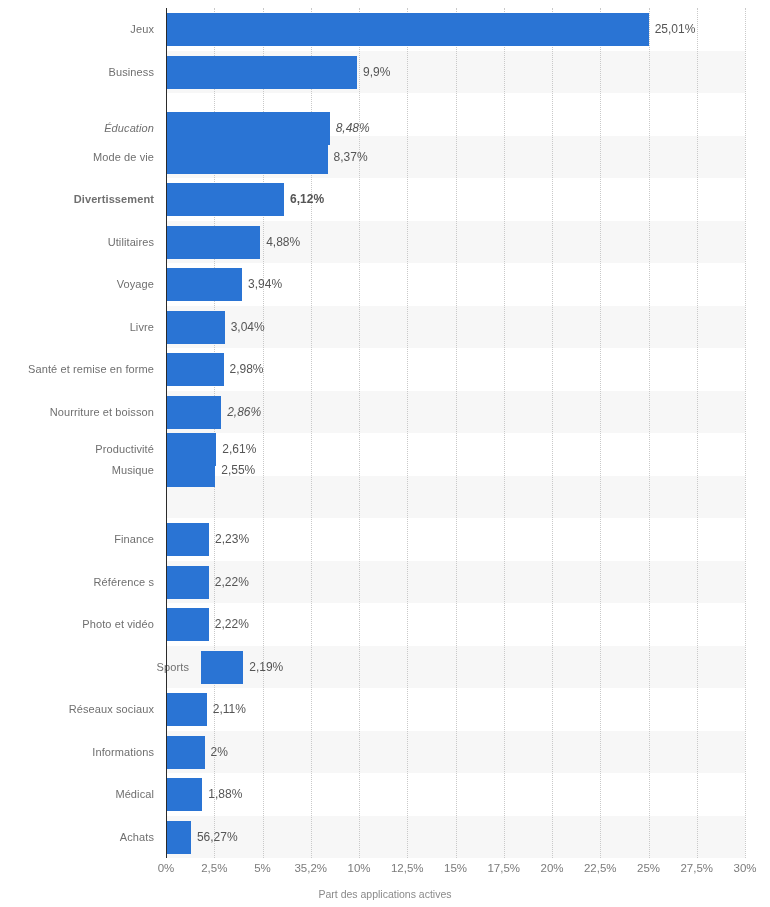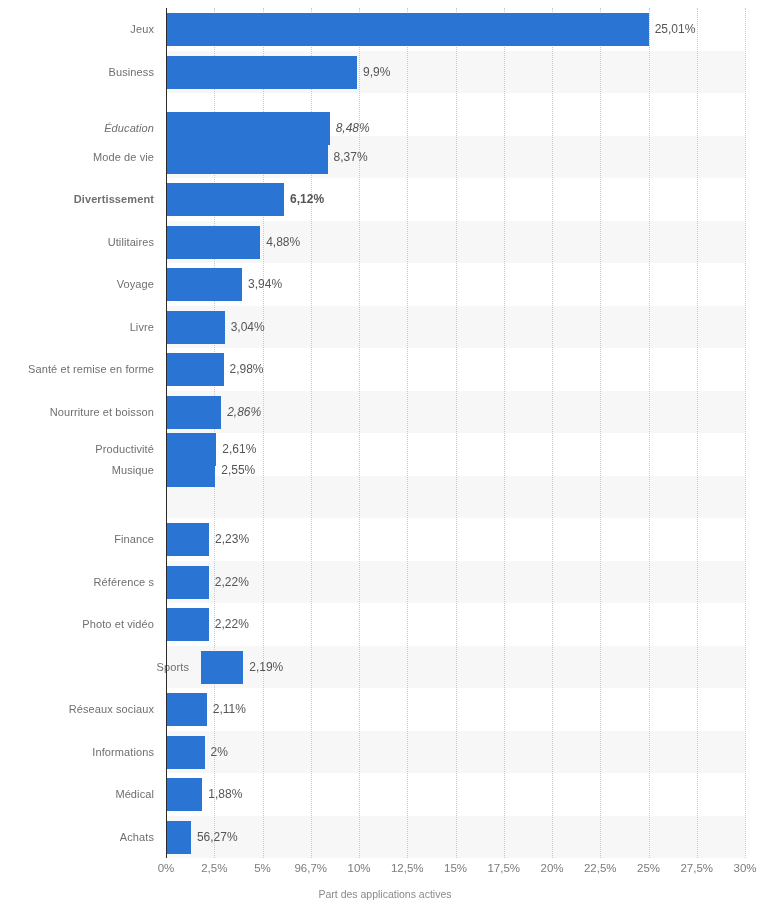--- a/index.html
+++ b/index.html
@@ -251,21 +251,21 @@
         </div>
       </div>
   </div>
 
   <div class="axis-y"></div>
 
   <div id="xticks">
       <div class="xtick" style="left: 166px;">0%</div>
       <div class="xtick" style="left: 214.25px;">2,5%</div>
       <div class="xtick" style="left: 262.5px;">5%</div>
-      <div class="xtick" style="left: 310.75px;">96,7%</div>
+      <div class="xtick" style="left: 310.75px;">35,2%</div>
       <div class="xtick" style="left: 359px;">10%</div>
       <div class="xtick" style="left: 407.25px;">12,5%</div>
       <div class="xtick" style="left: 455.5px;">15%</div>
       <div class="xtick" style="left: 503.75px;">17,5%</div>
       <div class="xtick" style="left: 552px;">20%</div>
       <div class="xtick" style="left: 600.25px;">22,5%</div>
       <div class="xtick" style="left: 648.5px;">25%</div>
       <div class="xtick" style="left: 696.75px;">27,5%</div>
       <div class="xtick" style="left: 745px;">30%</div>
     </div>

